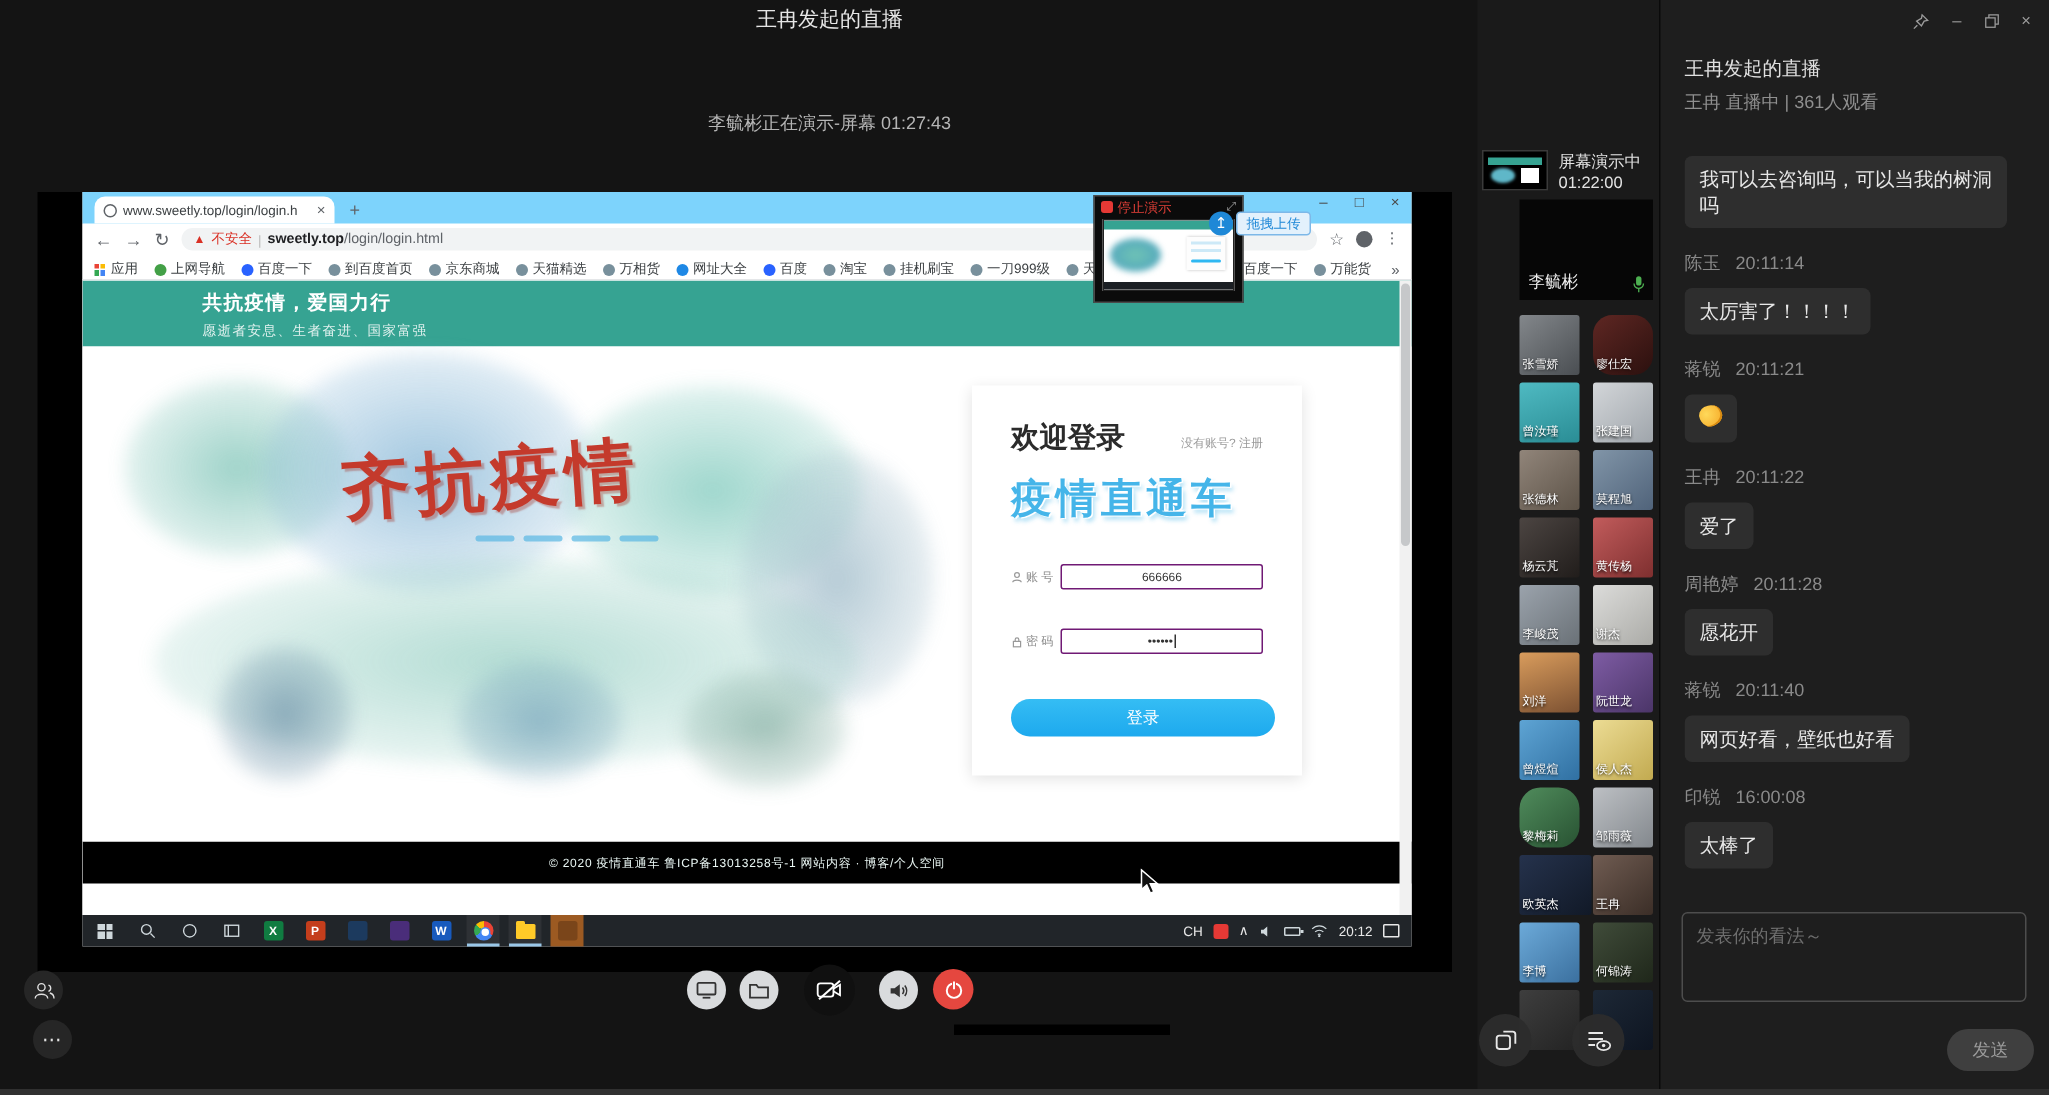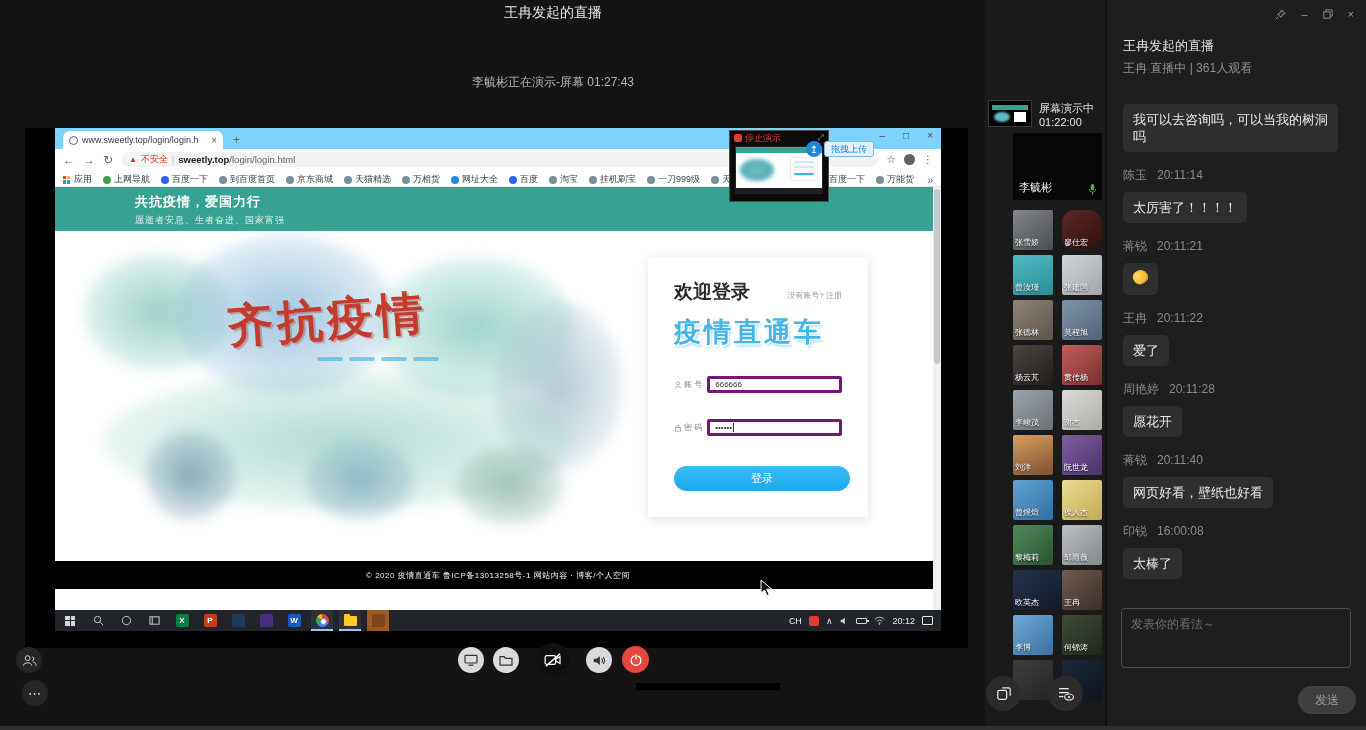--- a/index.html
+++ b/index.html
@@ -55,21 +55,21 @@
   .art-sub{position:absolute;left:262px;top:126px;display:flex;gap:6px;}
   .art-sub i{display:block;width:26px;height:4px;background:#58b7e2;opacity:.7;border-radius:2px;}
   .login-card{position:absolute;left:593px;top:26px;width:220px;height:260px;background:#fff;box-shadow:0 2px 10px rgba(0,0,0,.12);padding:22px 26px 0;}
   .lc-head{display:flex;justify-content:space-between;align-items:baseline;}
   .lc-welcome{font-size:19px;font-weight:bold;color:#2b2b2b;}
   .lc-reg{font-size:8px;color:#9a9a9a;}
   .lc-brand{margin-top:9px;font-size:27px;font-weight:bold;color:#45b5e9;letter-spacing:3px;text-shadow:1px 1px 0 #fff,-1px -1px 0 #fff,2px 3px 3px rgba(69,181,233,.45);}
   .lc-field{display:flex;align-items:center;margin-top:26px;gap:5px;}
   .lc-field:first-of-type{margin-top:30px;}
   .lc-label{font-size:8px;color:#8a8a8a;display:flex;align-items:center;gap:2px;white-space:nowrap;}
-  .lc-input{flex:1;height:17px;border:3px solid #701a75;border-radius:2px;font-size:8px;color:#333;display:flex;align-items:center;padding:0 5px;background:#fff;}
+  .lc-input{flex:1;height:17px;border:1px solid #701a75;border-radius:2px;font-size:8px;color:#333;display:flex;align-items:center;padding:0 5px;background:#fff;justify-content:center;}
   .caret{display:inline-block;width:1px;height:9px;background:#333;margin-left:1px;}
   .lc-btn{margin:30px auto 0;width:176px;height:25px;border-radius:13px;background:linear-gradient(#35bdf4,#1da9ee);color:#fff;font-size:11px;display:flex;align-items:center;justify-content:center;}
   .site-footer{height:28px;background:#000000;display:flex;align-items:center;justify-content:center;}
   .site-footer span{color:#eaf7f4;font-size:8px;letter-spacing:.5px;}
   .page-scrollbar{position:absolute;right:0;top:0;bottom:0;width:8px;background:#f1f1f1;}
   .page-scrollbar .thumb{position:absolute;top:2px;left:1px;width:6px;height:175px;background:#c6c8ca;border-radius:3px;}
   .cursor{position:absolute;left:705px;top:392px;z-index:5;}
 
   
   .taskbar{position:absolute;left:0;bottom:0;width:886px;height:21px;background:#212529;display:flex;align-items:center;padding:0 4px;gap:6px;}
@@ -573,21 +573,21 @@
         </div>
 
         <div class="tile" style="background: linear-gradient(140deg, rgb(94, 164, 212), rgb(48, 112, 162));">
           <span class="tile-name">曾煜煊</span>
         </div>
 
         <div class="tile" style="background: linear-gradient(140deg, rgb(236, 220, 148), rgb(194, 170, 80));">
           <span class="tile-name">侯人杰</span>
         </div>
 
-        <div class="tile" style="background: linear-gradient(140deg, rgb(80, 140, 92), rgb(40, 82, 50));">
+        <div class="tile" style="background: linear-gradient(140deg, rgb(80, 140, 92), rgb(40, 82, 50)); border-radius: 14px;">
           <span class="tile-name">黎梅莉</span>
         </div>
 
         <div class="tile" style="background: linear-gradient(140deg, rgb(189, 192, 196), rgb(131, 136, 141));">
           <span class="tile-name">邹雨薇</span>
         </div>
 
         <div class="tile" style="background: linear-gradient(140deg, rgb(37, 50, 76), rgb(17, 25, 39)); padding-left: 48px;">
           <span class="tile-name">欧英杰</span>
         </div>

